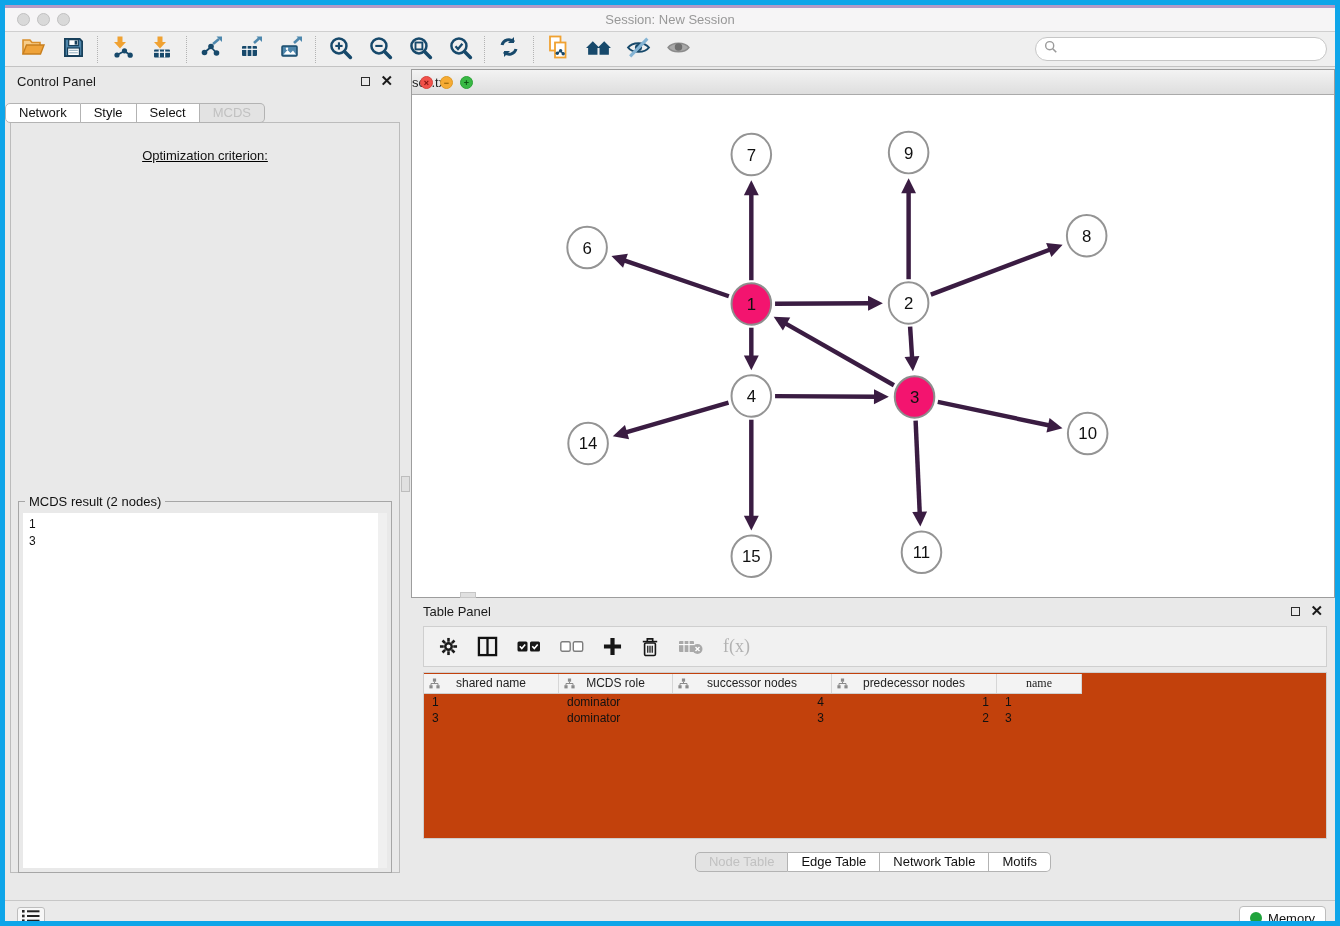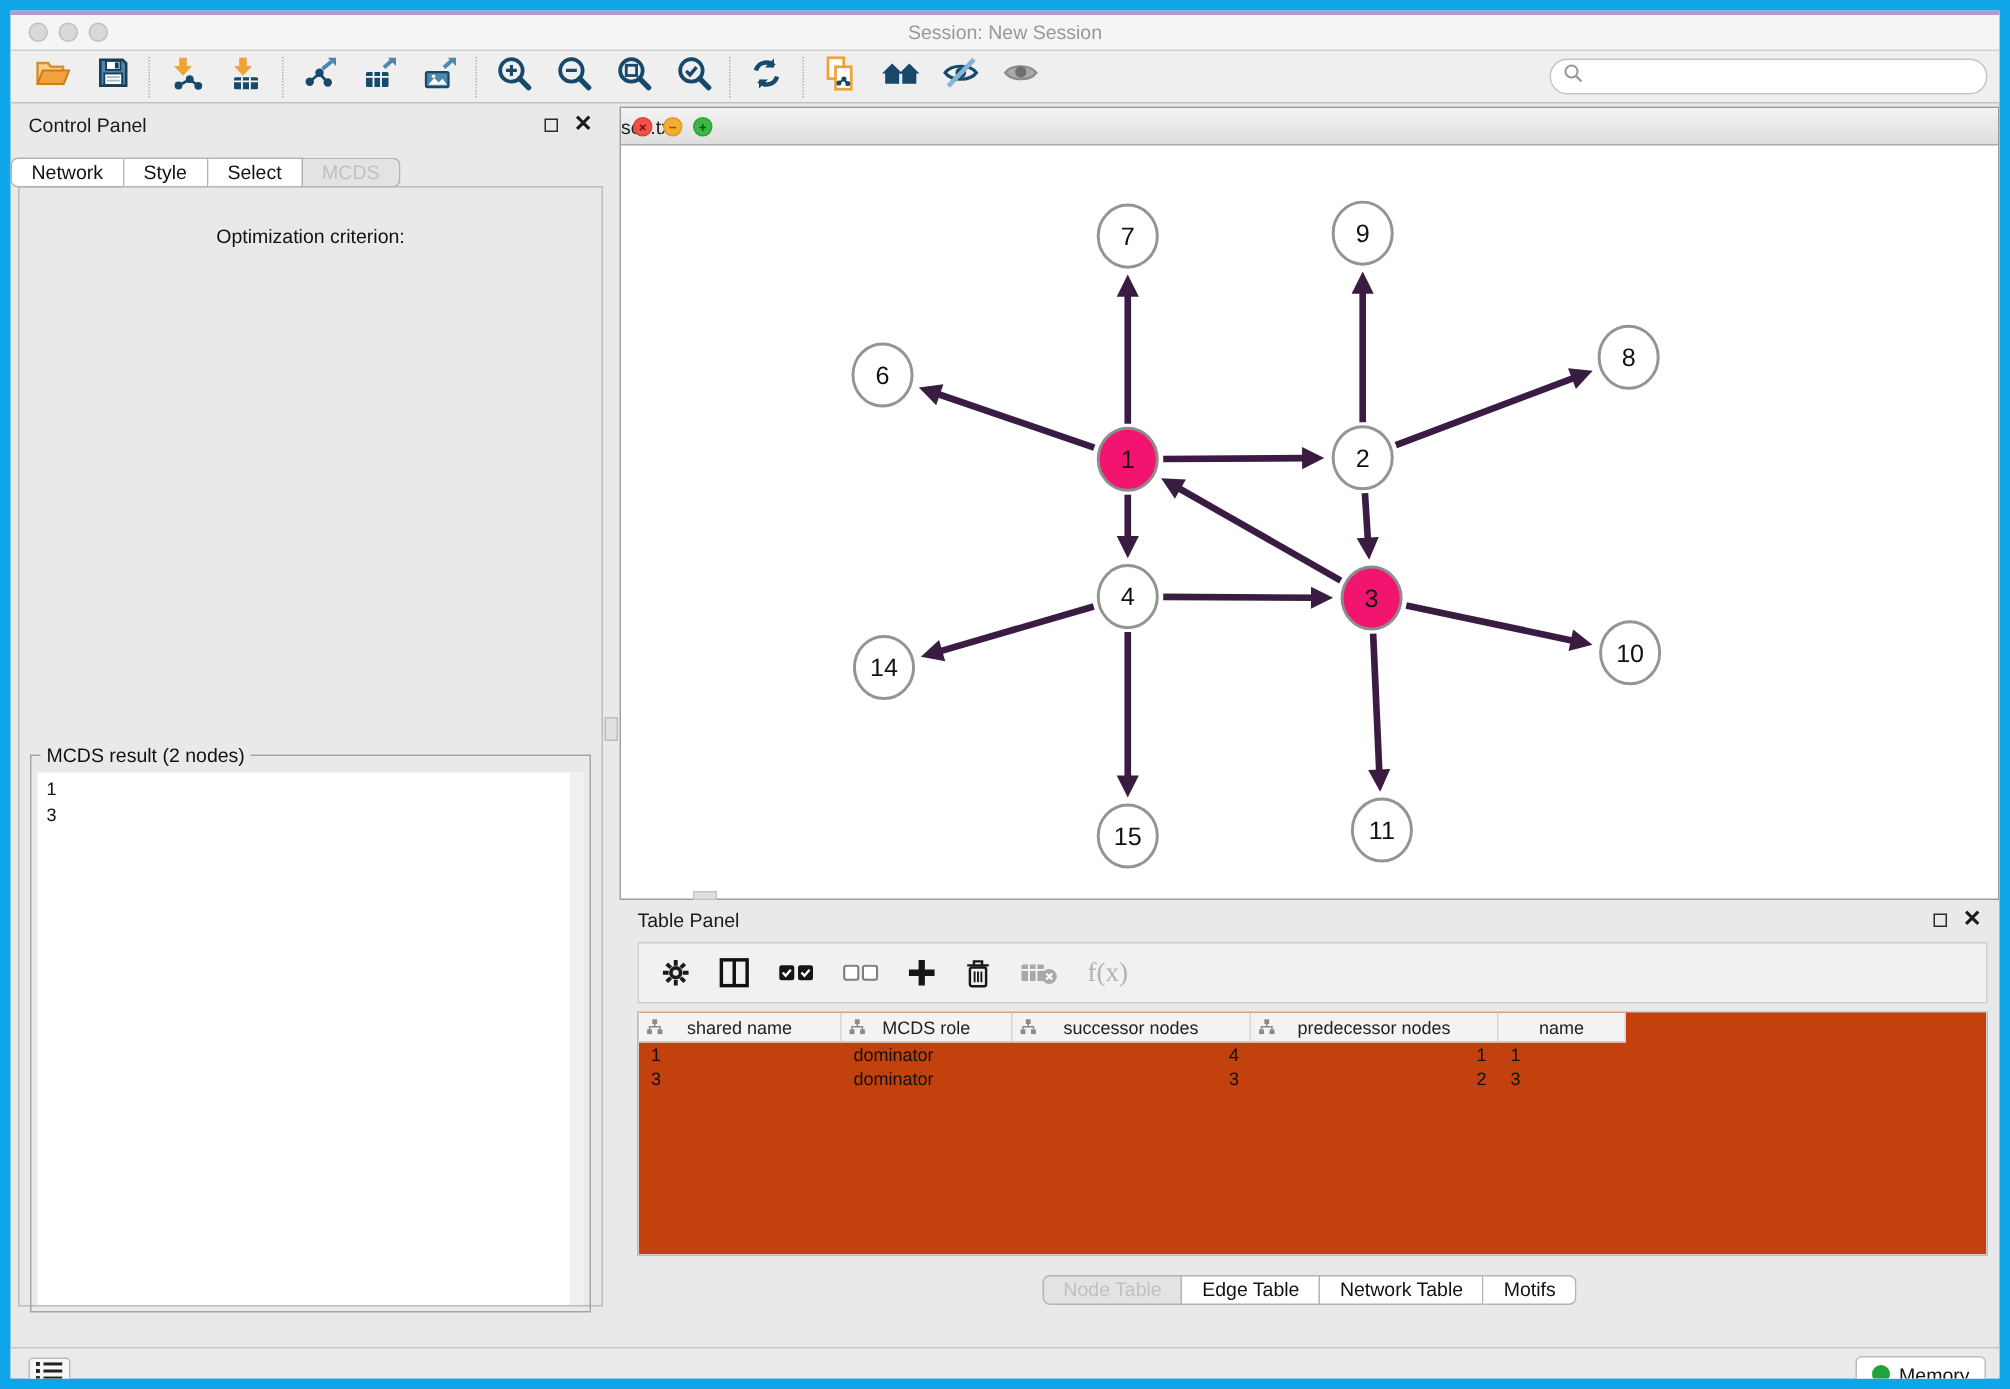--- a/index.html
+++ b/index.html
@@ -1,18 +1,18 @@
 <!DOCTYPE html>
 <html><head>
 <meta charset="utf-8">
 <style>
   html,body{margin:0;padding:0;background:#d8d8d8;}
   *{box-sizing:border-box;}
   .app{position:relative;width:1340px;height:926px;background:#e9e9e9;
-       font-family:"Liberation Sans",sans-serif;border:7px solid #0ea5e9;overflow:hidden;}
+       font-family:"Liberation Sans",sans-serif;border:5px solid #0ea5e9;overflow:hidden;}
   .top-strip{height:3px;background:#b49ac6;}
   
   .titlebar{height:24px;background:#f6f5f6;border-bottom:1px solid #cfcfcf;position:relative;
             display:flex;align-items:center;}
   .lights{position:absolute;left:12px;display:flex;gap:7px;}
   .light{width:13px;height:13px;border-radius:50%;background:#d9d9d9;border:1px solid #c1c1c1;}
   .win-title{flex:1;text-align:center;color:#989898;font-size:13px;}
   
   .toolbar{height:35px;background:#efefef;border-bottom:1px solid #c3c3c3;display:flex;
            align-items:center;padding:0 8px;}
@@ -28,21 +28,21 @@
   .panel-header{height:26px;display:flex;align-items:center;padding:0 12px;font-size:13px;color:#1a1a1a;}
   .panel-header .hdr-icons{margin-left:auto;display:flex;gap:10px;align-items:center;}
   .float-ic{width:9px;height:9px;border:1.6px solid #2b2b2b;display:inline-block;}
   .close-ic{font-size:15px;font-weight:bold;color:#1a1a1a;line-height:10px;}
   .cp-tabs{position:absolute;top:35px;left:0;right:2px;display:flex;justify-content:flex-start;z-index:2;}
   .tab{height:20px;line-height:18px;padding:0 13px;background:#fff;border:1px solid #b3b3b3;
        border-left:none;font-size:13px;color:#111;}
   .tab:first-child{border-left:1px solid #b3b3b3;border-radius:5px 0 0 5px;}
   .tab:last-child{border-radius:0 5px 5px 0;}
   .tab-active{background:#e3e3e3;color:#c1c1c1;}
-  .cp-body{position:absolute;top:54px;left:5px;right:5px;bottom:14px;border:1px solid #bcbcbc;background:#e9e9e9;}
+  .cp-body{position:absolute;top:54px;left:5px;right:5px;bottom:14px;border:1px solid #bcbcbc;background:#e9e9e9;text-decoration:underline;}
   .opt-label{text-align:center;margin-top:25px;font-size:13px;color:#111;}
   .select{margin:9px 40px 0 40px;height:23px;background:#fff;border:1px solid #c6c6c6;border-radius:4px;
           display:flex;align-items:center;padding:0 5px 0 9px;font-size:13px;color:#111;}
   .select .stepper{margin-left:auto;}
   .btn-row{display:flex;justify-content:center;gap:15px;margin-top:13px;}
   .mac-btn{height:22px;padding:0 17px;background:#fff;border:1px solid #c2c2c2;border-radius:5px;
            font-size:13px;color:#111;font-family:"Liberation Sans",sans-serif;}
   .result-group{position:absolute;left:7px;right:7px;top:378px;height:372px;border:1px solid #a6a6a6;}
   .result-legend{position:absolute;top:-8px;left:6px;background:#e9e9e9;padding:0 4px;font-size:13px;color:#111;}
   .result-text{position:absolute;left:4px;right:4px;top:11px;bottom:4px;background:#fff;
@@ -516,21 +516,21 @@
               <svg viewBox="0 0 11 11" width="11" height="11">
                 <g fill="#8a8a8a">
                   <rect x="3.9" y="0.5" width="3.2" height="3.2"></rect>
                   <rect x="0.4" y="7.2" width="3.2" height="3.2"></rect>
                   <rect x="7.4" y="7.2" width="3.2" height="3.2"></rect>
                 </g>
                 <path d="M5.5 3.7 V5.5 M2 7.2 V5.5 H9 V7.2" fill="none" stroke="#8a8a8a"></path>
               </svg>
               <span>predecessor nodes</span>
             </div>
-            <div class="th" style="width: 85px;">
+            <div class="th" style="width: 85px; font-family: Liberation Serif, serif;">
               <span>name</span>
             </div>
           </div>
         <div>
             <div class="tr">
               <div class="td a-l" style="width: 135px;">1</div>
               <div class="td a-l" style="width: 114px;">dominator</div>
               <div class="td a-r" style="width: 159px;">4</div>
               <div class="td a-r" style="width: 165px;">1</div>
               <div class="td a-l" style="width: 85px;">1</div>

